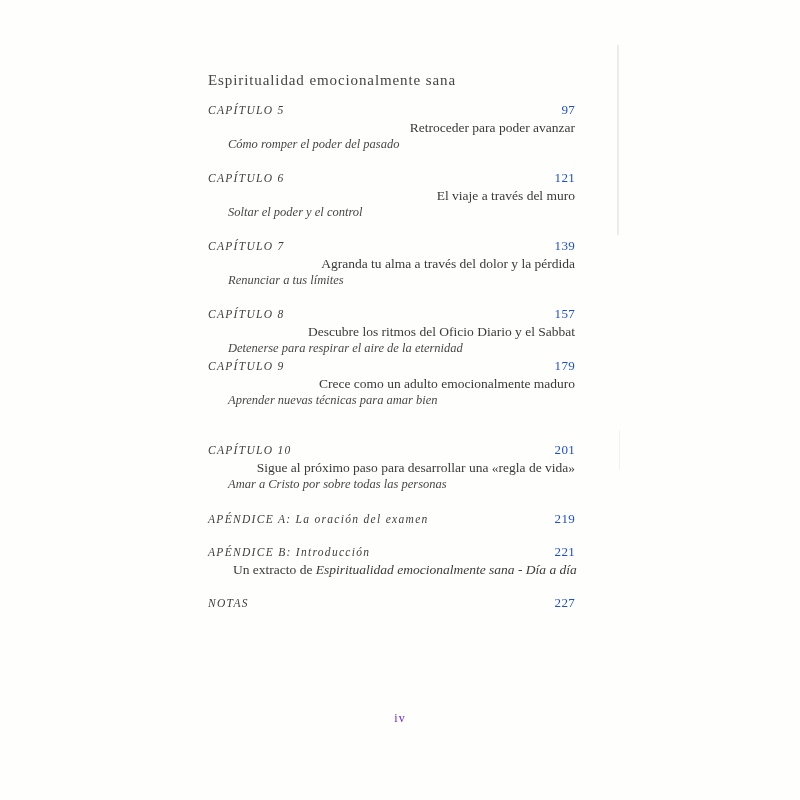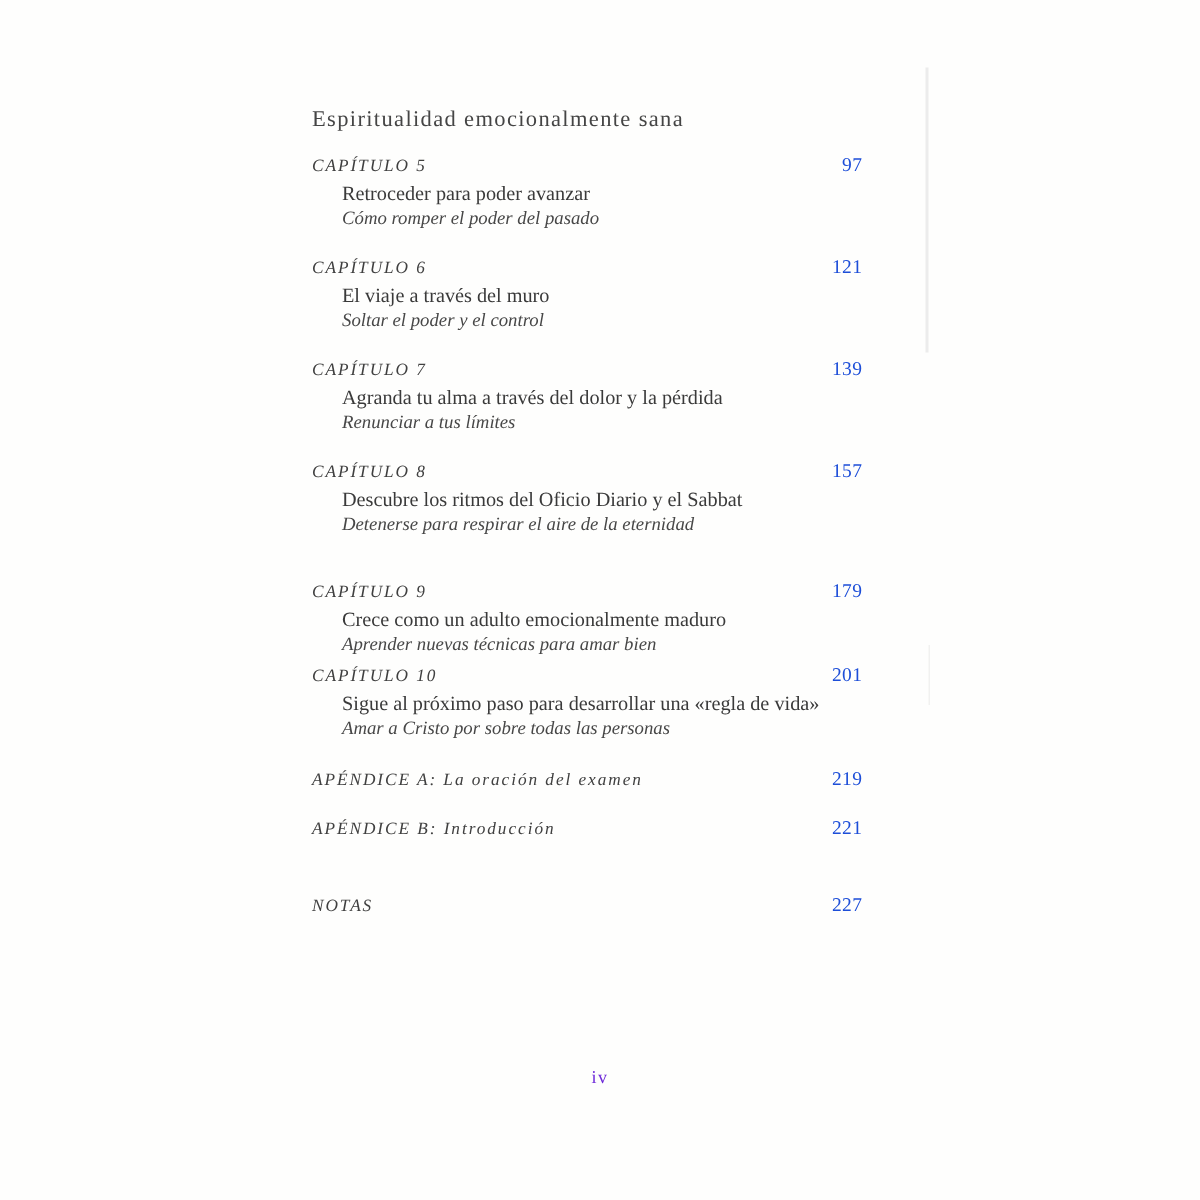--- a/index.html
+++ b/index.html
@@ -64,20 +64,21 @@
   .pagenum {
     font-size: 13px;
     color: #1d4ed8;
     letter-spacing: 0.3px;
   }
   .title {
     font-size: 13.5px;
     padding-left: 20px;
     color: #3a3a3a;
     white-space: nowrap;
+    text-align: right;
   }
   .subtitle {
     font-size: 12.5px;
     font-style: italic;
     padding-left: 20px;
     color: #474747;
     white-space: nowrap;
   }
   .extract {
     font-size: 13.5px;
@@ -138,21 +139,21 @@
 
   <div class="toc-entry" style="top:305px">
     <div class="toc-row">
       <span class="caption">CAPÍTULO 8</span>
       <span class="pagenum">157</span>
     </div>
     <div class="title">Descubre los ritmos del Oficio Diario y el Sabbat</div>
     <div class="subtitle">Detenerse para respirar el aire de la eternidad</div>
   </div>
 
-  <div class="toc-entry" style="top:385px">
+  <div class="toc-entry" style="top:357px">
     <div class="toc-row">
       <span class="caption">CAPÍTULO 9</span>
       <span class="pagenum">179</span>
     </div>
     <div class="title">Crece como un adulto emocionalmente maduro</div>
     <div class="subtitle">Aprender nuevas técnicas para amar bien</div>
   </div>
 
   <div class="toc-entry" style="top:441px">
     <div class="toc-row">
@@ -168,20 +169,21 @@
       <span class="caption">APÉNDICE A: La oración del examen</span>
       <span class="pagenum">219</span>
     </div>
   </div>
 
   <div class="toc-entry" style="top:543px">
     <div class="toc-row">
       <span class="caption">APÉNDICE B: Introducción</span>
       <span class="pagenum">221</span>
     </div>
+    <div class="extract"><span>Un extracto de </span><span class="italic-part">Espiritualidad emocionalmente sana - Día a día</span></div>
   </div>
 
   <div class="toc-entry" style="top:594px">
     <div class="toc-row">
       <span class="caption">NOTAS</span>
       <span class="pagenum">227</span>
     </div>
   </div>
 
   <div class="folio">iv</div>

